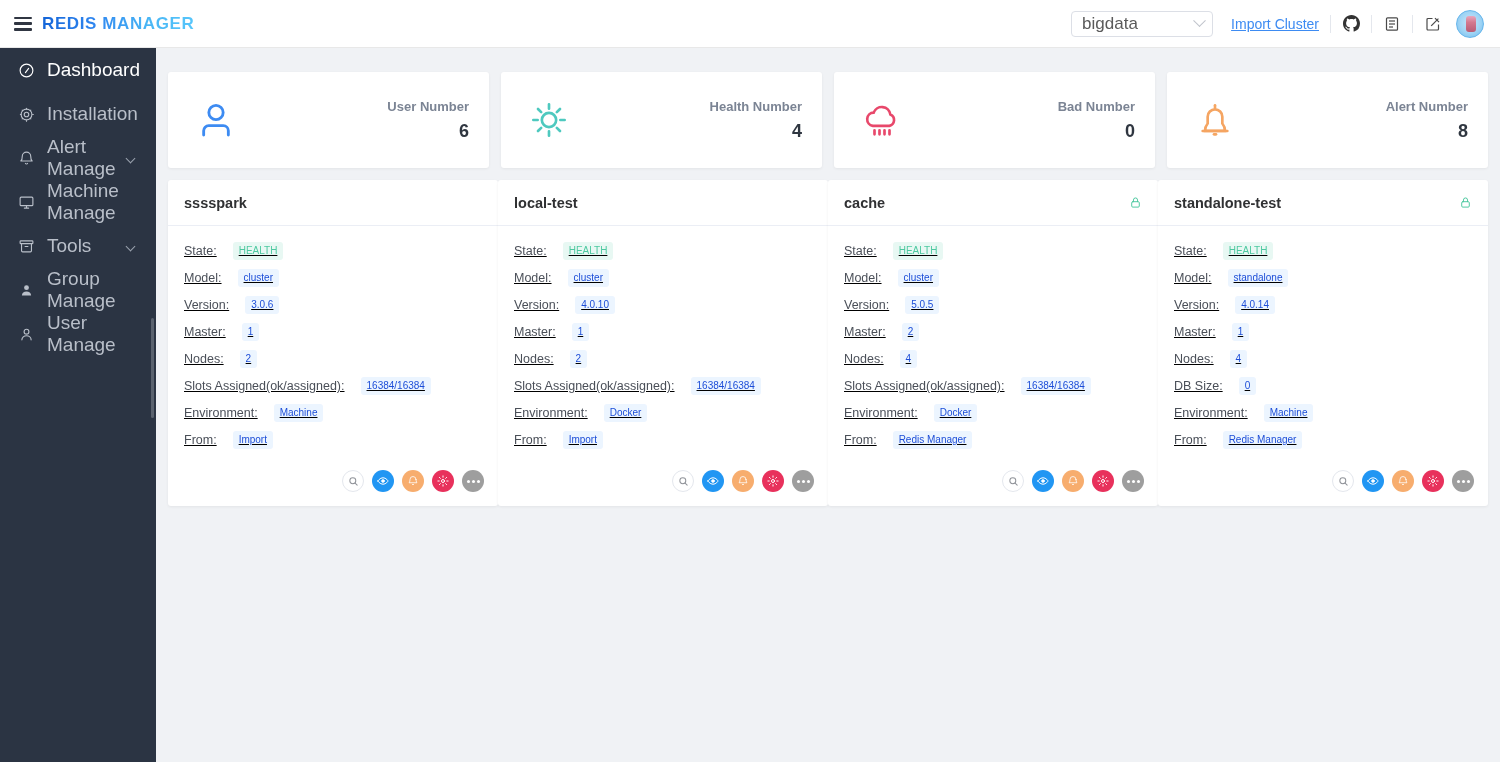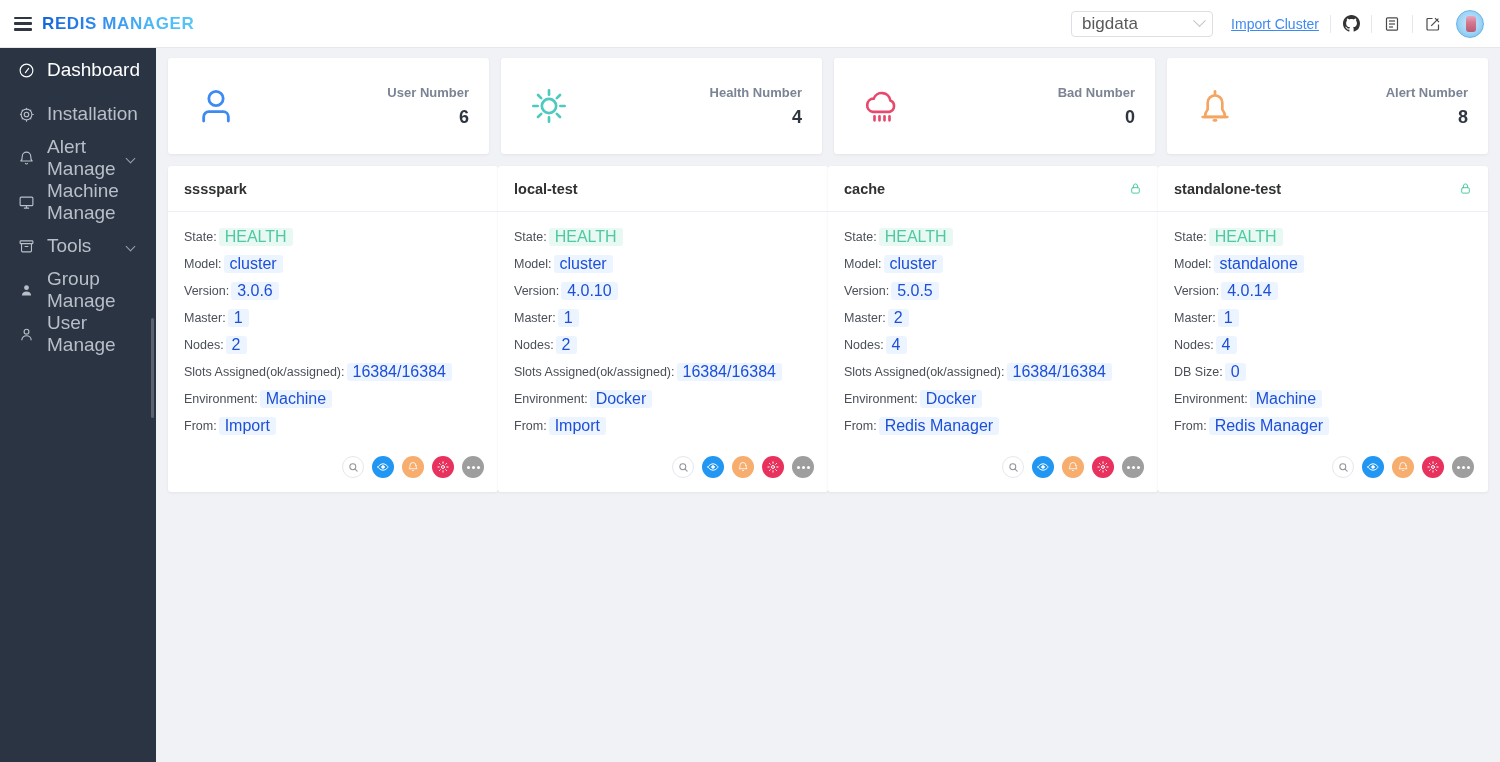--- a/index.html
+++ b/index.html
@@ -82,21 +82,21 @@
     padding-left: 18px; cursor: pointer;
     color: #b9bfc9; font-size: 19px;
   }
   .nav-item.active { color: #ffffff; }
   .nav-ico { width: 17px; height: 17px; margin-right: 12px; display:flex; align-items:center; justify-content:center; flex: 0 0 17px; }
   .nav-label { flex: 1; }
   .nav-arrow { width: 7px; height: 7px; border-right: 1.3px solid #9aa2ae; border-bottom: 1.3px solid #9aa2ae;
                transform: rotate(45deg); margin-right: 22px; }
 
   
-  .main { position: absolute; top: 48px; left: 156px; width: 1344px; height: 691px; padding: 10px 12px; }
+  .main { position: absolute; top: 48px; left: 156px; width: 1344px; height: 691px; padding: 24px 12px; }
 
   .stat-row { display: flex; gap: 12px; }
   .stat-card {
     flex: 1; height: 96px; background: #fff; border-radius: 3px;
     box-shadow: 0 1px 3px rgba(0,0,0,.06);
     display: flex; align-items: center; padding: 0 20px 0 26px;
     position: relative;
   }
   .stat-icon { width: 44px; height: 44px; display: flex; align-items: center; justify-content: center; }
   .stat-text { margin-left: auto; text-align: right; }
@@ -108,26 +108,26 @@
     flex: 1; background: #fff; border-radius: 3px;
     box-shadow: 0 1px 3px rgba(0,0,0,.06);
     overflow: hidden;
   }
   .cc-header {
     height: 46px; border-bottom: 1px solid #ebeef5;
     display: flex; align-items: center; padding: 0 16px;
   }
   .cc-title { font-size: 14.5px; font-weight: bold; color: #303133; }
   .cc-lock { margin-left: auto; color: #4ec9a0; display:flex; align-items:center; }
-  .cc-body { padding: 16px 16px 10px 16px; }
+  .cc-body { padding: 16px 16px 10px 16px; text-decoration: underline; }
   .cc-row { display: flex; align-items: center; margin-bottom: 9px; font-size: 12.5px; color: #4a4f58; line-height: 16px; }
   .cc-label { white-space: nowrap; }
   .tag {
-    margin-left: 2px; padding: 1px 6px; border-radius: 3px;
-    font-size: 16px; line-height: 16px; white-space: nowrap; text-align: center;
+    margin-left: 16px; padding: 1px 6px; border-radius: 3px;
+    font-size: 10px; line-height: 16px; white-space: nowrap; text-align: center;
   }
   .tag-health { background: #e8f8f3; color: #4ec9a0; }
   .tag-blue   { background: #ecf5ff; color: #1d4ed8; }
 
   .cc-actions { display: flex; justify-content: flex-end; align-items: center; gap: 8px; padding: 2px 14px 14px 14px; }
   .abtn { width: 22px; height: 22px; border-radius: 50%; display:flex; align-items:center; justify-content:center; cursor: pointer; }
   .abtn.search { background: #fff; border: 1px solid #e4e7ed; color: #909399; }
   .abtn.eye    { background: #2196f3; color: #fff; }
   .abtn.bell   { background: #f7ad6e; color: #fff; }
   .abtn.gear   { background: #e8315c; color: #fff; }

